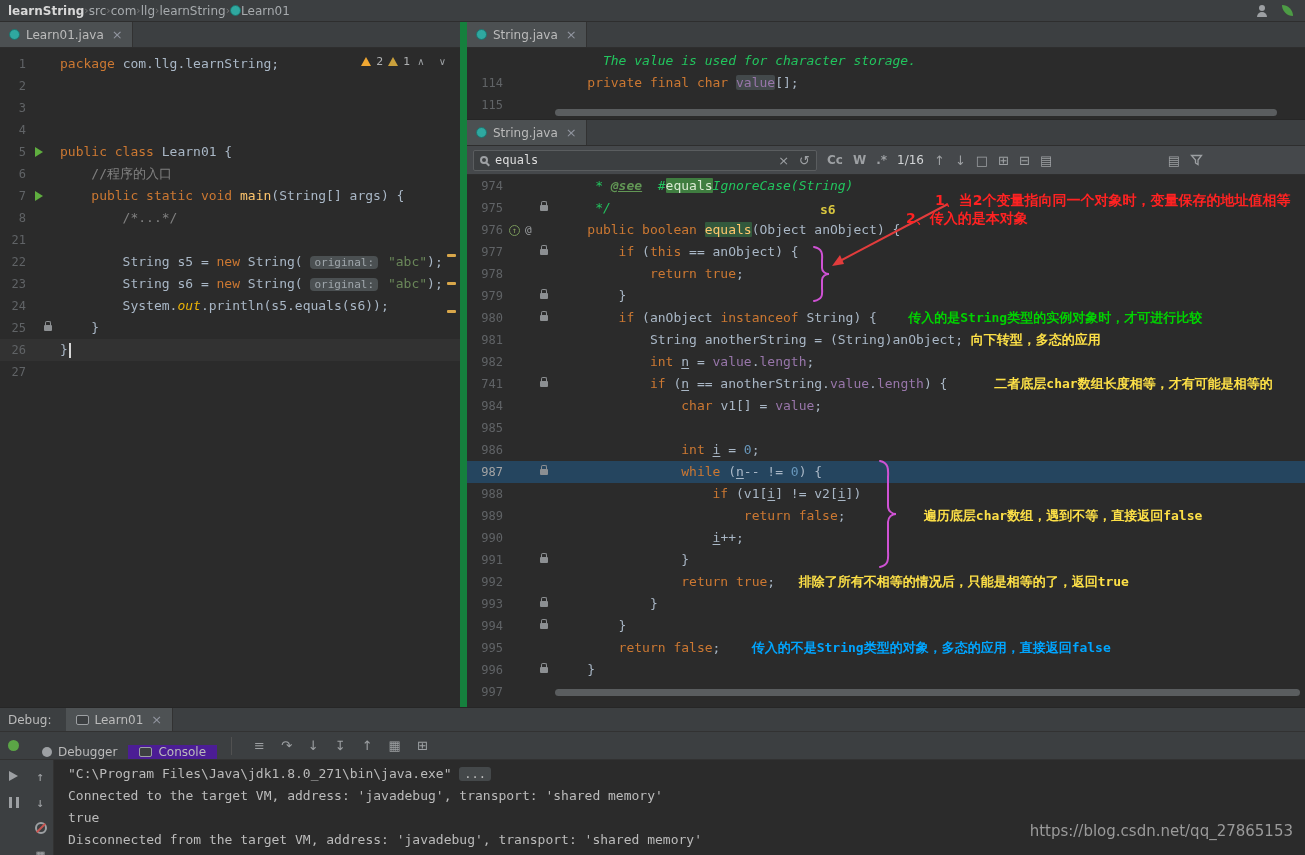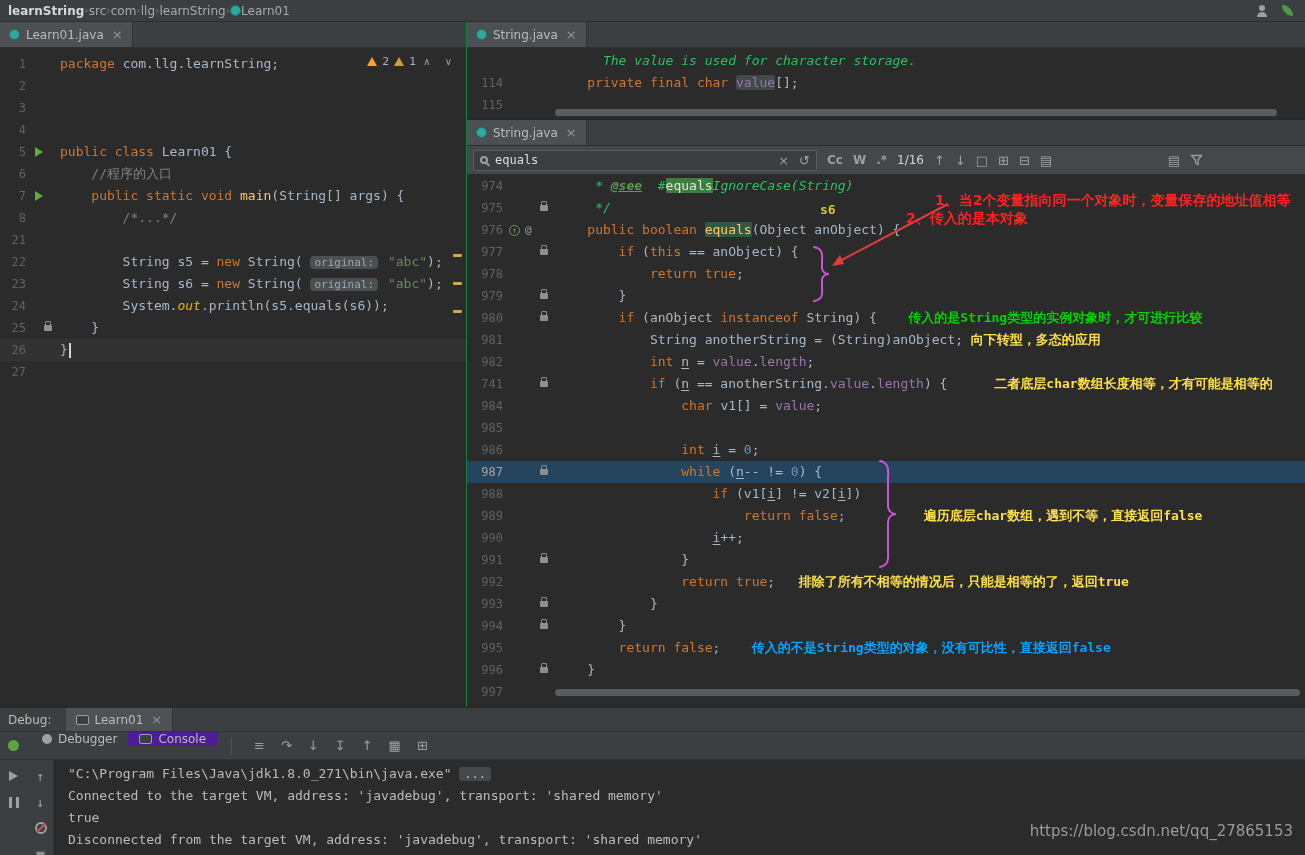--- a/index.html
+++ b/index.html
@@ -16,21 +16,21 @@
   .crumb-sep{color:#777;font-size:11px}
   .top-icons{display:flex;align-items:center;gap:14px;padding-right:4px}
 
   
   .tabbar{height:26px;background:#3c3f41;border-bottom:1px solid #2e2e2e;display:flex;align-items:stretch;
     font-family:"DejaVu Sans","Liberation Sans",sans-serif;font-size:12px}
   .tab{display:flex;align-items:center;gap:6px;padding:0 9px;background:#4c5052;color:#bbbbbb;border-right:1px solid #323232}
   .tclose{color:#9296a0;font-size:13px;cursor:default;margin-left:2px}
   .class-dot{display:inline-block;width:11px;height:11px;border-radius:50%;background:#2fa8a0;border:1px solid #1d726c}
 
-  .left-editor{position:absolute;left:0;top:22px;width:467px;height:685px;background:#2b2b2b;border-right:1px solid #15803d}
+  .left-editor{position:absolute;left:0;top:22px;width:467px;height:685px;background:#2b2b2b;border-right:7px solid #15803d}
   .right-top{position:absolute;left:467px;top:22px;width:838px;height:98px;background:#2b2b2b;border-bottom:1px solid #262626}
   .right-main{position:absolute;left:467px;top:120px;width:838px;height:587px;background:#2b2b2b}
   .debug{position:absolute;left:0;top:707px;width:1305px;height:148px;background:#2b2b2b;border-top:1px solid #262626}
 
   
   .code{position:relative}
   .left-editor .code{padding-top:5px}
   .right-top .code{padding-top:2px}
   .crow{display:flex;height:22px;line-height:22px;font-size:13px}
   .gut{flex:none;display:flex;align-items:center}
@@ -97,21 +97,21 @@
   .i-mag{width:8px;height:8px;border:2px solid #9da0a3;border-radius:50%;position:relative;display:inline-block;flex:none}
   .i-mag::after{content:"";position:absolute;right:-4px;bottom:-3px;width:5px;height:2px;background:#9da0a3;transform:rotate(45deg)}
 
   
   .dbg-header{height:24px;background:#3c3f41;border-bottom:1px solid #323232;display:flex;align-items:stretch;
     font-family:"DejaVu Sans","Liberation Sans",sans-serif;font-size:12px;color:#bbbbbb}
   .dbg-label{display:flex;align-items:center;padding:0 14px 0 8px}
   .dbg-tab{display:flex;align-items:center;gap:6px;background:#4e5254;padding:0 10px;border-right:1px solid #323232}
   .dbg-toolbar{height:28px;background:#3c3f41;border-bottom:1px solid #323232;display:flex;align-items:center;gap:8px;
     font-family:"DejaVu Sans","Liberation Sans",sans-serif;font-size:12px;color:#bbbbbb;padding:0 4px}
-  .dbg-tabs{display:flex;align-items:flex-start;height:100%}
+  .dbg-tabs{display:flex;align-items:flex-end;height:100%}
   .dtab{display:flex;align-items:center;gap:6px;padding:0 11px}
   .dtab.active{background:#4c1d95}
   .vsep{width:1px;height:18px;background:#515151;margin:0 6px}
   .dbg-toolbar .icons{gap:16px;padding-left:8px}
   .dbg-body{position:relative;height:95px}
   .dbg-strip{position:absolute;left:0;top:0;width:54px;height:95px;background:#3c3f41;border-right:1px solid #323232;
     display:grid;grid-template-columns:27px 27px;grid-auto-rows:26px;justify-items:center;align-items:center;padding-top:3px}
   .sbtn{display:inline-flex;align-items:center;justify-content:center;color:#9da0a3;font-size:13px}
   .console{position:absolute;left:54px;top:0;right:0;height:95px;background:#2b2b2b;padding:3px 0 0 14px;overflow:hidden}
   .console-row{height:22px;line-height:22px;font-size:13px;white-space:pre}
@@ -494,21 +494,21 @@
           <span class="gut">
             <span class="lnum">994</span>
             <span class="lock"></span>
           </span>
           <span class="ctext"><span class="tk-pl">        }</span></span>
         </div>
         <div class="crow">
           <span class="gut">
             <span class="lnum">995</span>
           </span>
-          <span class="ctext"><span class="tk-kw">        return false</span><span class="tk-pl">;</span><span class="tk-annB">    传入的不是String类型的对象，没有可比性，直接返回false</span></span>
+          <span class="ctext"><span class="tk-kw">        return false</span><span class="tk-pl">;</span><span class="tk-annB">    传入的不是String类型的对象，多态的应用，直接返回false</span></span>
         </div>
         <div class="crow">
           <span class="gut">
             <span class="lnum">996</span>
             <span class="lock"></span>
           </span>
           <span class="ctext"><span class="tk-pl">    }</span></span>
         </div>
         <div class="crow">
           <span class="gut">

